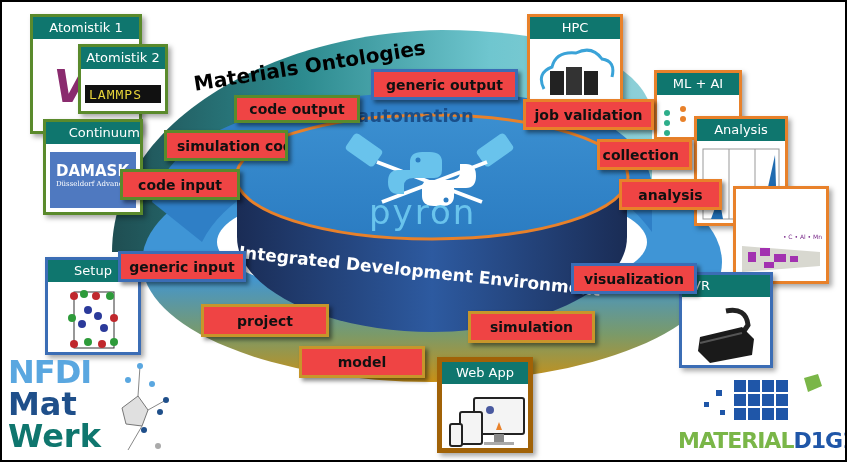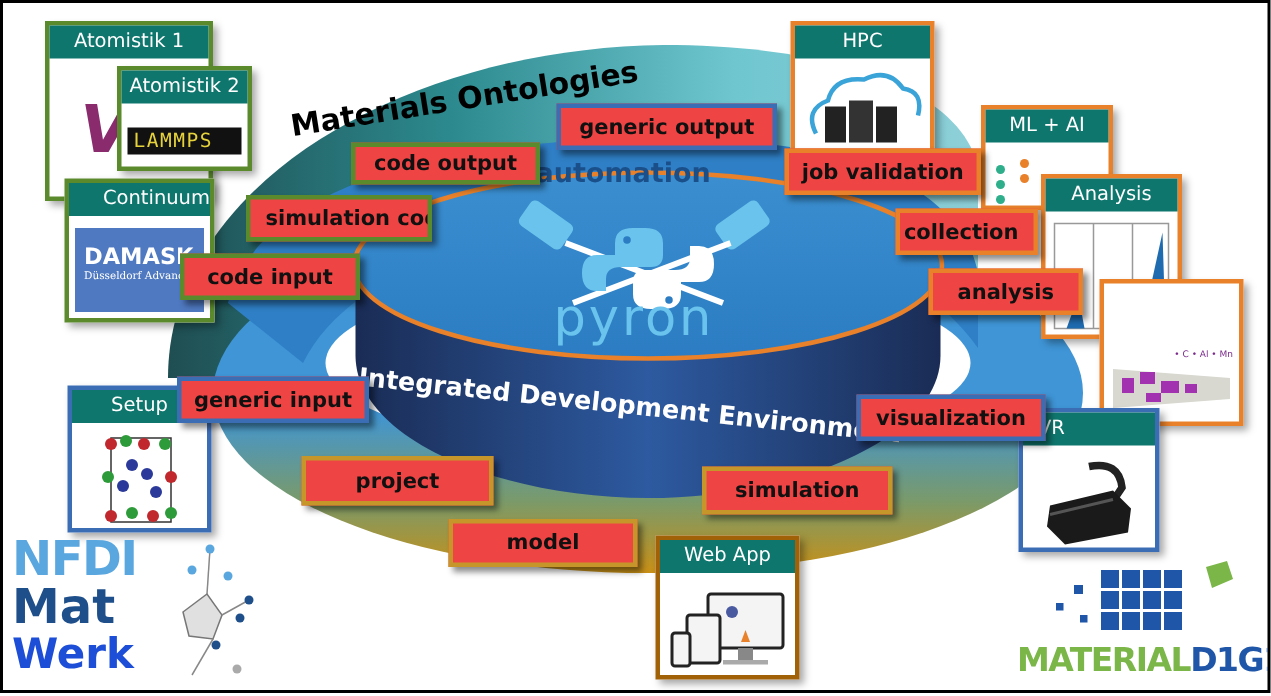--- a/index.html
+++ b/index.html
@@ -10,21 +10,21 @@
   .g{border:3px solid #5a8a2c;}
   .o{border:3px solid #e8812a;}
   .b{border:3px solid #3b6db5;}
   .y{border:3px solid #c7962b;}
   .card{position:absolute;background:#fff;box-sizing:border-box;box-shadow:3px 3px 5px rgba(0,0,0,0.35);}
   .card .hd{background:#0f766e;color:#fff;font-size:13px;text-align:center;line-height:22px;}
   .card .bd{position:absolute;left:4px;right:4px;bottom:4px;top:28px;}
   .cg{border:3px solid #5a8a2c;}
   .co{border:3px solid #e8812a;}
   .cb{border:3px solid #3b6db5;}
-  .cy{border:3px solid #a16207;}
+  .cy{border:5px solid #a16207;}
 </style>
 </head>
 <body>
 
 <div class="frame">
 
   <svg class="abs" style="left:0;top:0" width="843" height="458">
     <defs>
       <linearGradient id="ringTop" x1="0" y1="0" x2="1" y2="0">
         <stop offset="0" stop-color="#1f4e52"></stop>
@@ -201,21 +201,21 @@
   <div class="label o" style="left:617px;top:177px;width:103px;height:31px;">analysis</div>
   <div class="label b" style="left:116px;top:249px;width:128px;height:31px;">generic input</div>
   <div class="label b" style="left:569px;top:261px;width:126px;height:31px;">visualization</div>
   <div class="label y" style="left:199px;top:302px;width:128px;height:33px;">project</div>
   <div class="label y" style="left:466px;top:309px;width:127px;height:32px;">simulation</div>
   <div class="label y" style="left:297px;top:344px;width:126px;height:32px;">model</div>
 
   <div class="abs" style="left:6px;top:354px;width:160px;height:100px;">
     <div style="font-size:32px;font-weight:bold;color:#5aa7e0;line-height:32px;letter-spacing:-1px;">NFDI</div>
     <div style="font-size:32px;font-weight:bold;color:#1f4f8a;line-height:32px;">Mat</div>
-    <div style="font-size:28px;font-weight:bold;color:#1d4ed8;line-height:32px;">Werk</div>
+    <div style="font-size:32px;font-weight:bold;color:#0f766e;line-height:32px;">Werk</div>
     <svg class="abs" style="left:100px;top:4px" width="66" height="96">
       <polygon points="14,48 30,36 40,50 34,66 18,64" fill="#e0e0e0" stroke="#777"></polygon>
       <line x1="30" y1="36" x2="32" y2="6" stroke="#888"></line>
         <line x1="40" y1="50" x2="58" y2="40" stroke="#888"></line>
       <circle cx="32" cy="6" r="3" fill="#5aa7e0"></circle>
         <circle cx="20" cy="20" r="3" fill="#5aa7e0"></circle>
         <circle cx="44" cy="24" r="3" fill="#5aa7e0"></circle>
       <circle cx="58" cy="40" r="3" fill="#1f4f8a"></circle>
         <circle cx="52" cy="52" r="3" fill="#1f4f8a"></circle>
         <circle cx="36" cy="70" r="3" fill="#1f4f8a"></circle>

